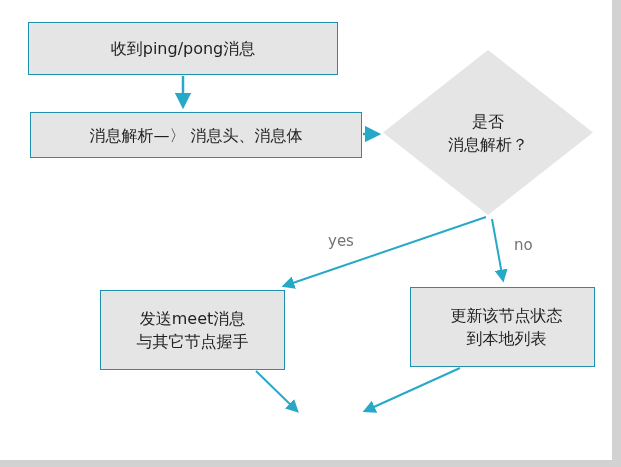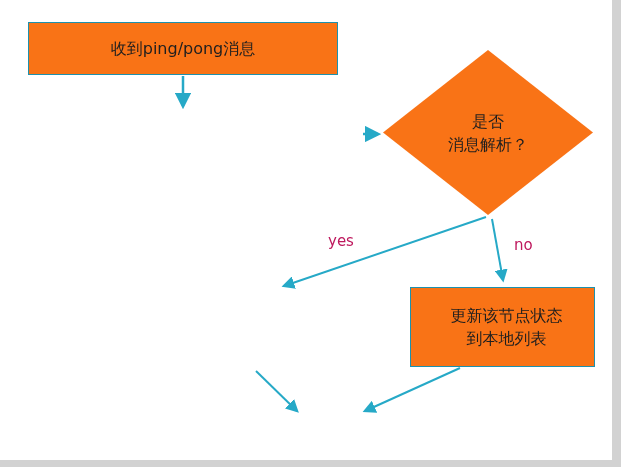--- a/index.html
+++ b/index.html
@@ -18,21 +18,21 @@
   .edges-layer {
     position: absolute;
     left: 0;
     top: 0;
     width: 621px;
     height: 467px;
     pointer-events: none;
   }
   .node {
     position: absolute;
-    background: #f97316;
+    background: #e5e5e5;
     border: 1px solid #1d91ad;
     box-sizing: border-box;
     display: flex;
     align-items: center;
     justify-content: center;
     text-align: center;
     color: #1f1f1f;
     font-size: 16px;
     line-height: 23px;
   }
@@ -47,21 +47,21 @@
   .node-decision {
     left: 383px;
     top: 50px;
     width: 210px;
     height: 165px;
     border: none;
     clip-path: polygon(50% 0, 100% 50%, 50% 100%, 0 50%);
   }
   .edge-label {
     position: absolute;
-    color: #be185d;
+    color: #737373;
     font-size: 15px;
   }
   .edge-label-yes { left: 328px; top: 232px; }
   .edge-label-no  { left: 514px; top: 236px; }
   .frame-right {
     position: absolute;
     right: 0;
     top: 0;
     width: 9px;
     height: 467px;
@@ -92,26 +92,33 @@
     <line x1="486" y1="217" x2="284" y2="286" stroke="#26a9c7" stroke-width="2" marker-end="url(#arrowhead)"></line>
     <line x1="492" y1="219" x2="503" y2="280" stroke="#26a9c7" stroke-width="2" marker-end="url(#arrowhead)"></line>
     <line x1="256" y1="371" x2="297" y2="411" stroke="#26a9c7" stroke-width="2" marker-end="url(#arrowhead)"></line>
     <line x1="460" y1="368" x2="365" y2="411" stroke="#26a9c7" stroke-width="2" marker-end="url(#arrowhead)"></line>
   </svg>
 
   <div class="node node-receive">
     <span class="node-label">收到ping/pong消息</span>
   </div>
 
+  <div class="node node-parse">
+    <span class="node-label">消息解析—〉 消息头、消息体</span>
+  </div>
 
   <div class="node node-decision">
     <span class="node-label">是否
 消息解析？</span>
   </div>
 
+  <div class="node node-meet">
+    <span class="node-label">发送meet消息
+与其它节点握手</span>
+  </div>
 
   <div class="node node-update">
     <span class="node-label">更新该节点状态
 到本地列表</span>
   </div>
 
 
   <div class="edge-label edge-label-yes">yes</div>
   <div class="edge-label edge-label-no">no</div>
 

